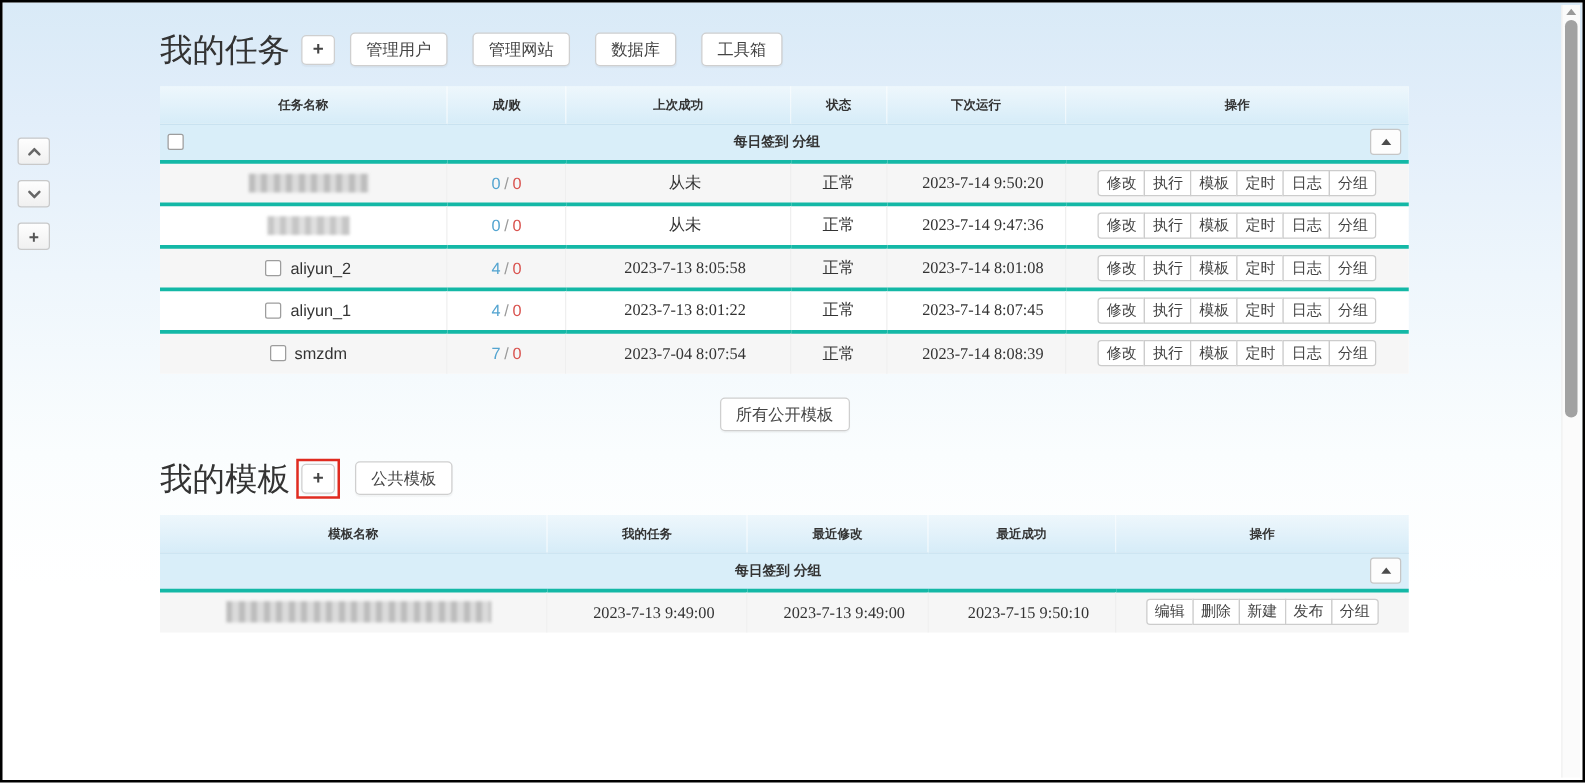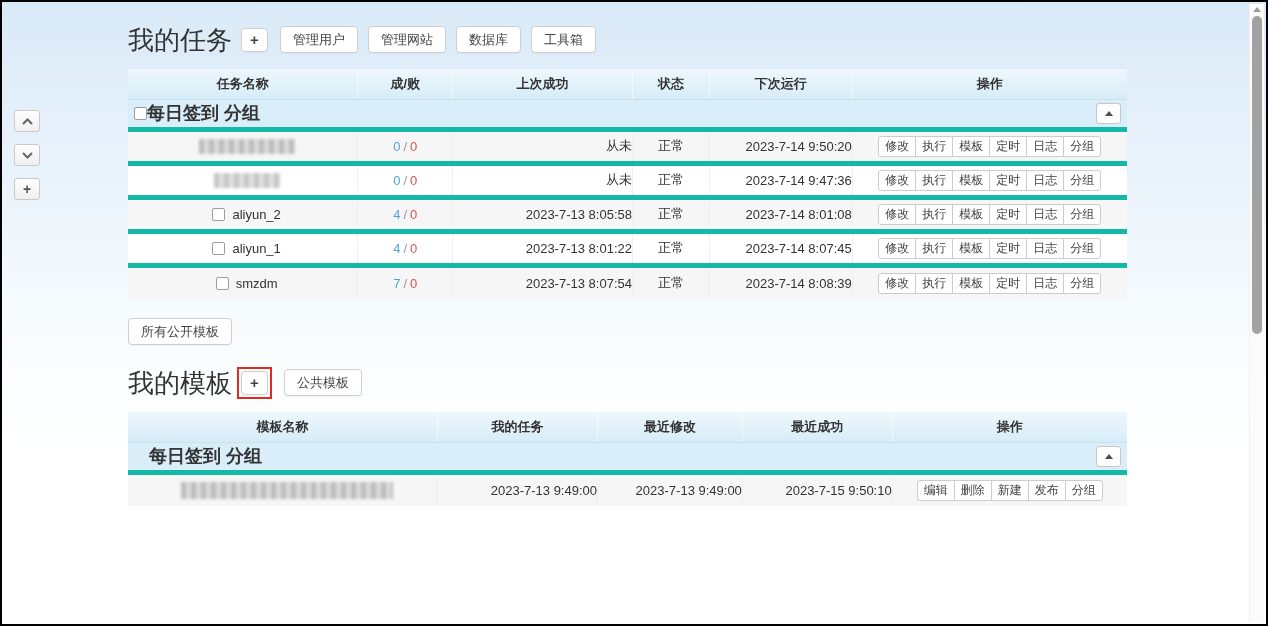--- a/index.html
+++ b/index.html
@@ -28,58 +28,58 @@
   .app-title { position:absolute; left:50%; transform:translateX(-50%); top:0;
     font-size:25px; color:#235e84; line-height:28px; white-space:nowrap; }
   .app-title sup { font-size:14px; vertical-align:9px; margin-left:1px; }
   .logout { margin-left:auto; }
 
   
   .section-head { display:flex; align-items:center; margin-top:19px; height:37px; }
   .section-head h1 { font-size:26px; font-weight:400; color:#333; line-height:36px; }
   .add-btn { width:27px; height:24px; padding:0; font-weight:bold; font-size:15px; margin-left:9px; }
   .section-head .btn + .btn { margin-left:10px; }
-  .head-btns { display:flex; margin-left:12px; }
+  .head-btns { display:flex; gap:10px; margin-left:12px; }
   .red-box { display:inline-flex; border:2px solid #e02b20; padding:2px; margin-left:5px; }
   .red-box .add-btn { margin-left:0; }
 
   
   .toolbar { display:flex; margin-top:13px; align-items:stretch; }
   .search-group { display:flex; flex:1; margin-left:8px; }
   .search-btn { width:36px; padding:0; background:#ededed; border:1px solid #cfcfcf;
     border-radius:4px 0 0 4px; display:inline-flex; align-items:center; justify-content:center; cursor:pointer; }
   .search-input { flex:1; height:27px; border:1px solid #cfcfcf; border-left:none;
     border-radius:0 4px 4px 0; padding:0 10px; font-size:13px; color:#333; outline:none;
     font-family:inherit; }
   .search-input::placeholder { color:#9a9a9a; }
   .clear-btn { margin-left:5px; gap:5px; }
   .clear-ico { width:14px; height:14px; border-radius:50%; background:#4c4c4c; color:#fff;
     font-size:11px; line-height:14px; text-align:center; display:inline-block; font-weight:bold; }
 
   
   table { width:100%; border-collapse:collapse; margin-top:11px; background:#fff; }
-  th { height:30px; font-size:13px; font-weight:bold; color:#333; text-align:center;
+  th { height:30px; font-size:10px; font-weight:bold; color:#333; text-align:center;
     background:linear-gradient(180deg,#eef7fc 0%,#d6ecf8 100%);
     border-bottom:1px solid #c9e2f0; border-right:1px solid rgba(255,255,255,.55); }
   th:last-child { border-right:none; }
-  td { height:34px; font-size:13px; color:#333; border-top:5px solid #14b8a6; }
+  td { height:34px; font-size:13px; color:#333; border-top:3px solid #14b8a6; }
   td + td { border-left:1px solid #efefef; }
   tr.stripe td { background:#f6f6f6; }
   tr.group-row td { background:#d9eef9; border-top:1px solid #cfe6f3; height:30px; }
   .grp { display:flex; align-items:center; padding:0 6px; }
-  .grp-label { flex:1; text-align:left; font-weight:bold; font-size:18px; }
+  .grp-label { flex:1; text-align:center; font-weight:bold; font-size:11px; }
   .grp-spacer { width:15px; }
 
   .cb { display:inline-block; width:13px; height:13px; background:#fff; border:1px solid #9d9d9d;
     border-radius:2px; cursor:pointer; flex:none; }
 
   .c-name { text-align:center; padding-left:8px; }
   .c-name .cb { vertical-align:-2px; margin-right:7px; }
   .c-cnt { text-align:center; }
-  .c-last, .c-next { text-align:right; padding-left:11px; }
+  .c-last, .c-next { text-align:center; padding-left:11px;font-family:Liberation Serif, serif; }
   .c-st { text-align:center; }
   .c-act { text-align:center; }
   .ok { color:#53a4d0; cursor:pointer; }
   .ng { color:#d9534f; cursor:pointer; }
   .sl { color:#999; margin:0 3px; }
 
   .xs-group { display:inline-flex; }
   .xs-btn { height:21px; padding:0 6px; font-size:12px; color:#444; background:#fff;
     border:1px solid #ccc; margin-left:-1px; cursor:pointer; font-family:inherit; }
   .xs-btn:first-child { border-radius:3px 0 0 3px; margin-left:0; }
@@ -94,21 +94,21 @@
   .redact { display:inline-block; height:15px; vertical-align:middle; filter:blur(1.4px);
     background-image:repeating-linear-gradient(90deg,#bdbdbd 0 5px,#dadada 5px 10px),
       repeating-linear-gradient(0deg,rgba(255,255,255,.4) 0 4px,transparent 4px 8px); }
   .redact.r1 { width:96px; }
   .redact.r2 { width:66px; opacity:.85; }
   .redact.t1 { width:212px; height:17px; }
   .redact.t2 { width:152px; height:16px;
     background-image:repeating-linear-gradient(90deg,#9abcdc 0 6px,#c6dcee 6px 12px),
       repeating-linear-gradient(0deg,rgba(255,255,255,.45) 0 4px,transparent 4px 8px); }
 
-  .right-row { display:flex; justify-content:flex-start; margin-top:19px; }
+  .right-row { display:flex; justify-content:center; margin-top:19px; }
 
   
   .side-controls { position:absolute; left:12px; top:108px; display:flex; flex-direction:column; gap:12px; }
   .side-btn { width:26px; height:22px; border:1px solid #c9c9c9; border-radius:3px;
     background:linear-gradient(#fefefe,#f0f0f0); display:inline-flex; align-items:center;
     justify-content:center; cursor:pointer; color:#555; font-weight:bold; font-size:14px;
     font-family:inherit; }
 
   
   .scrollbar { position:absolute; top:2px; right:2px; bottom:2px; width:15px; background:#fbfbfb;
@@ -240,21 +240,21 @@
                 <button class="xs-btn">执行</button>
                 <button class="xs-btn">模板</button>
                 <button class="xs-btn">定时</button>
                 <button class="xs-btn">日志</button>
                 <button class="xs-btn">分组</button>
               </span></td>
         </tr>
         <tr class="stripe">
           <td class="c-name"><span class="cb"></span><span>smzdm</span></td>
           <td class="c-cnt"><span class="ok">7</span><span class="sl">/</span><span class="ng">0</span></td>
-          <td class="c-last">2023-7-13 8:07:54</td>
+          <td class="c-last">2023-7-04 8:07:54</td>
           <td class="c-st">正常</td>
           <td class="c-next">2023-7-14 8:08:39</td>
           <td class="c-act"><span class="xs-group">
                 <button class="xs-btn">修改</button>
                 <button class="xs-btn">执行</button>
                 <button class="xs-btn">模板</button>
                 <button class="xs-btn">定时</button>
                 <button class="xs-btn">日志</button>
                 <button class="xs-btn">分组</button>
               </span></td>

